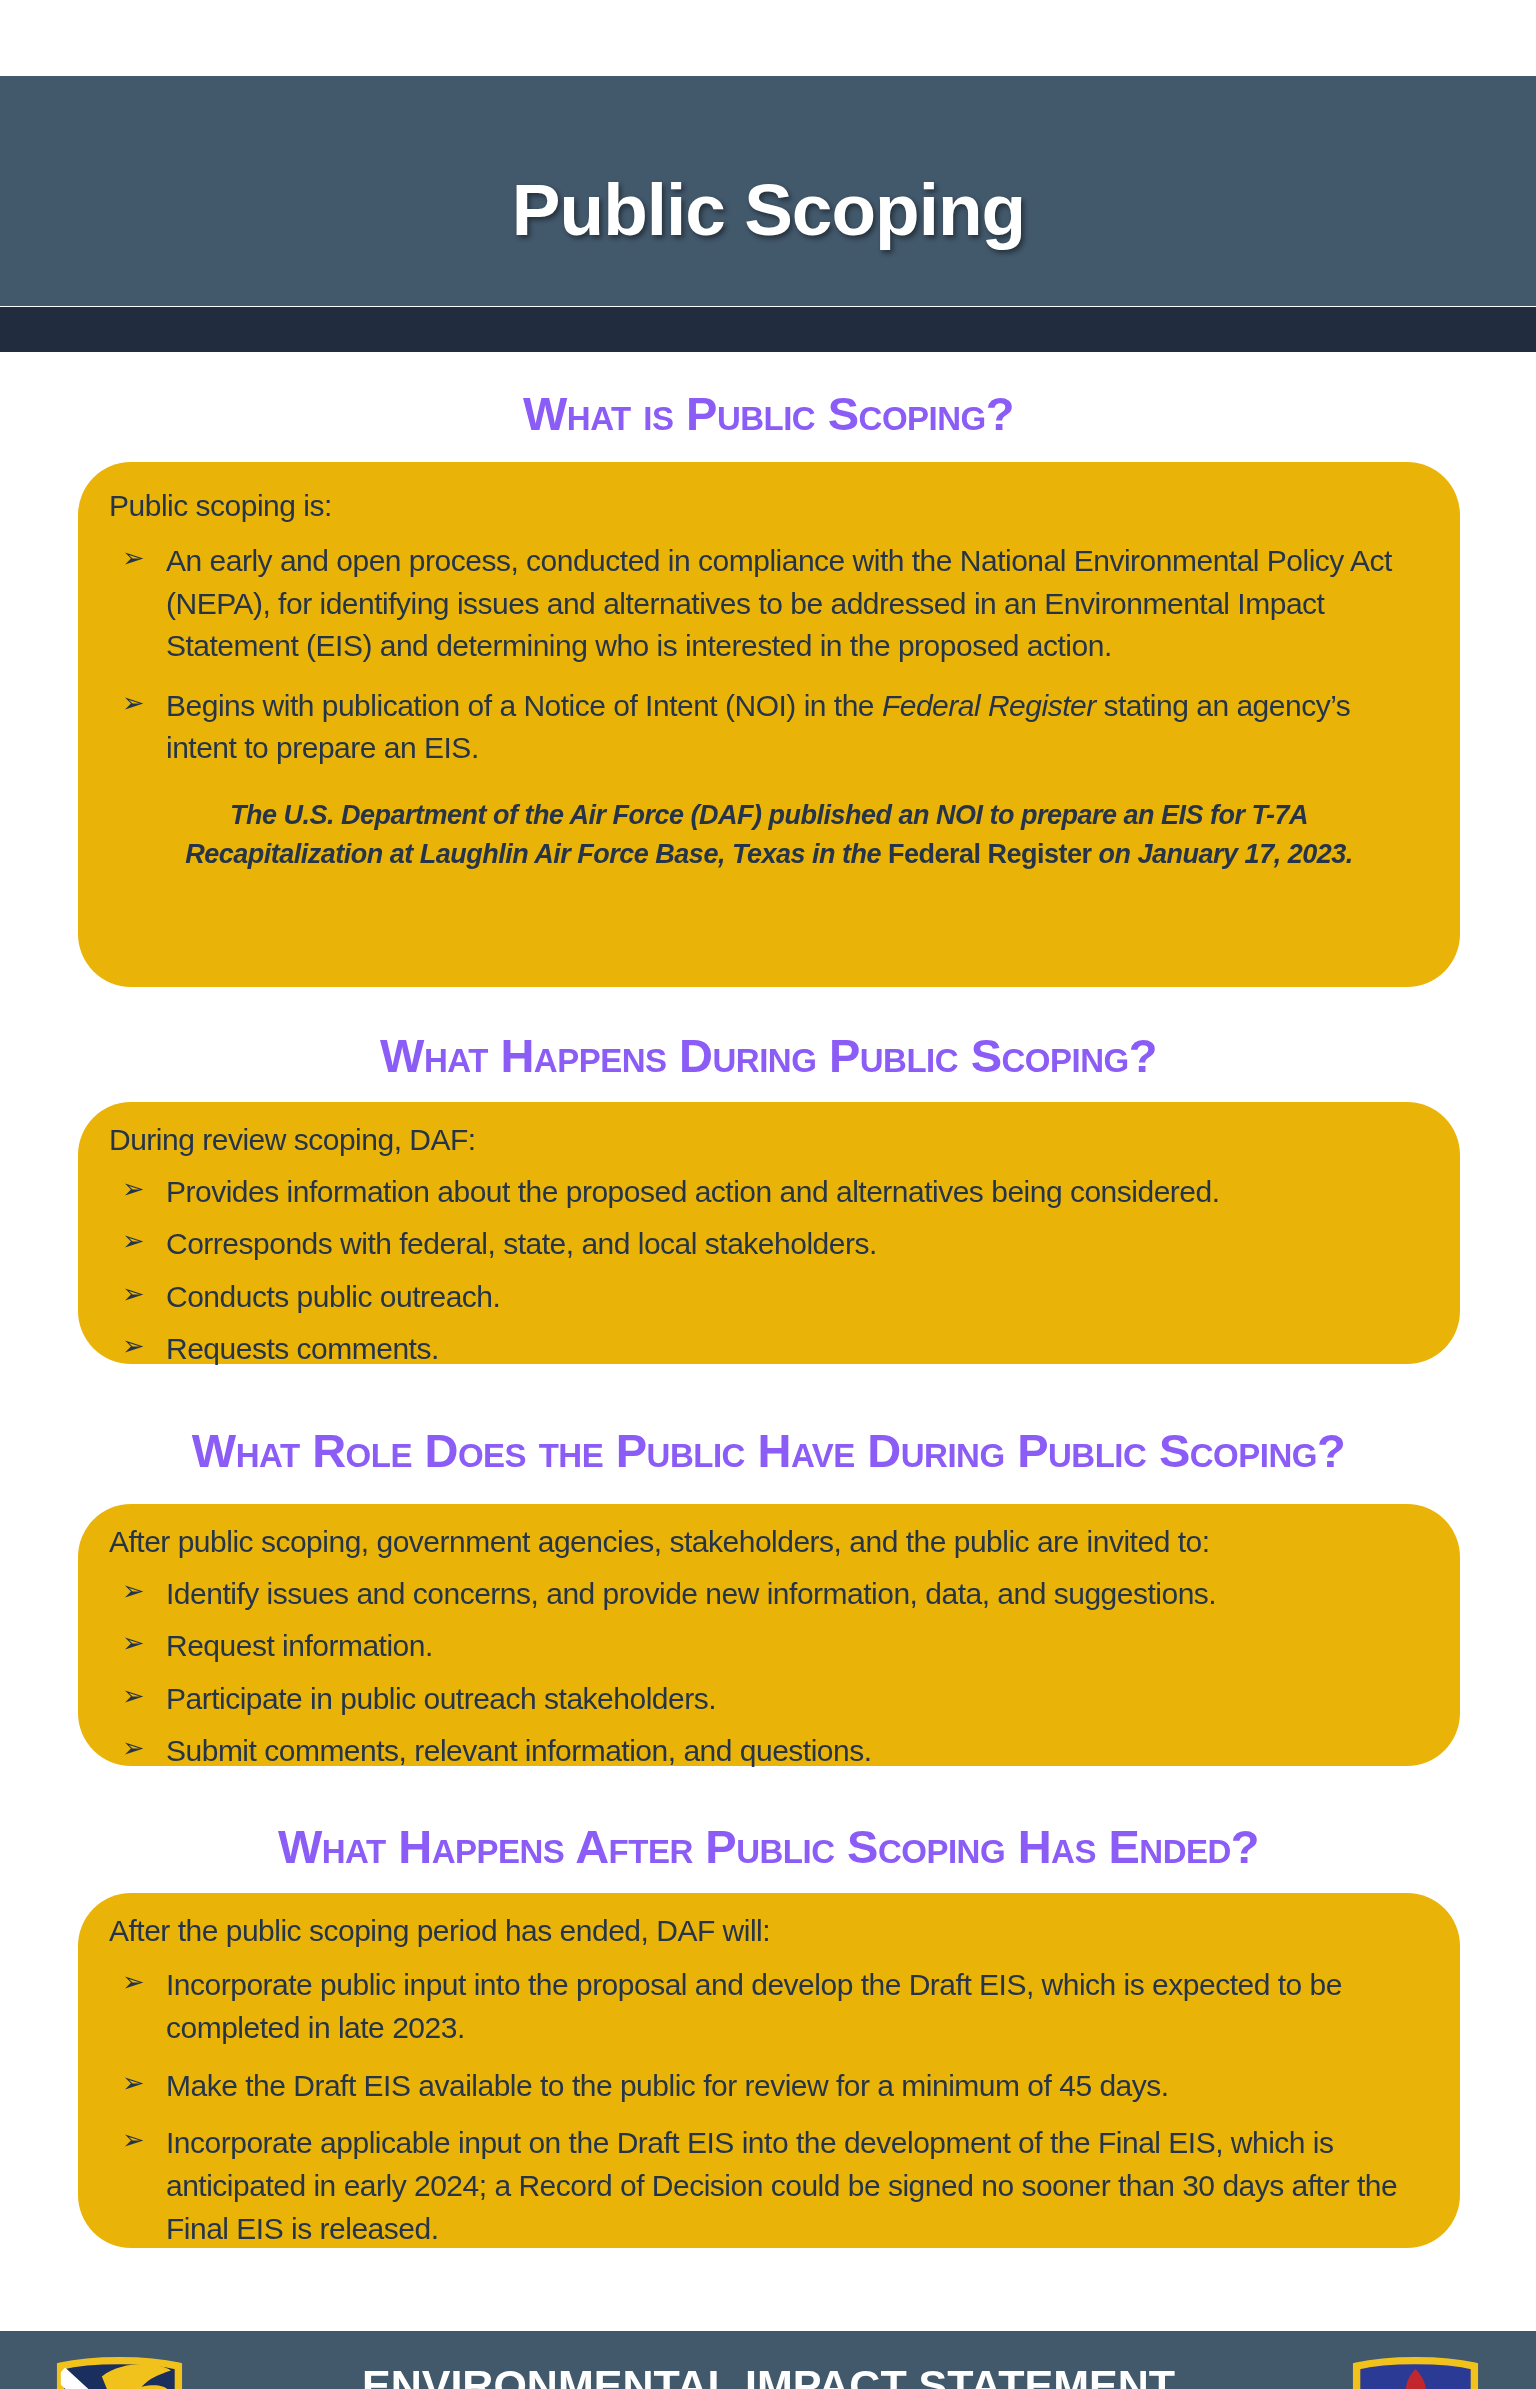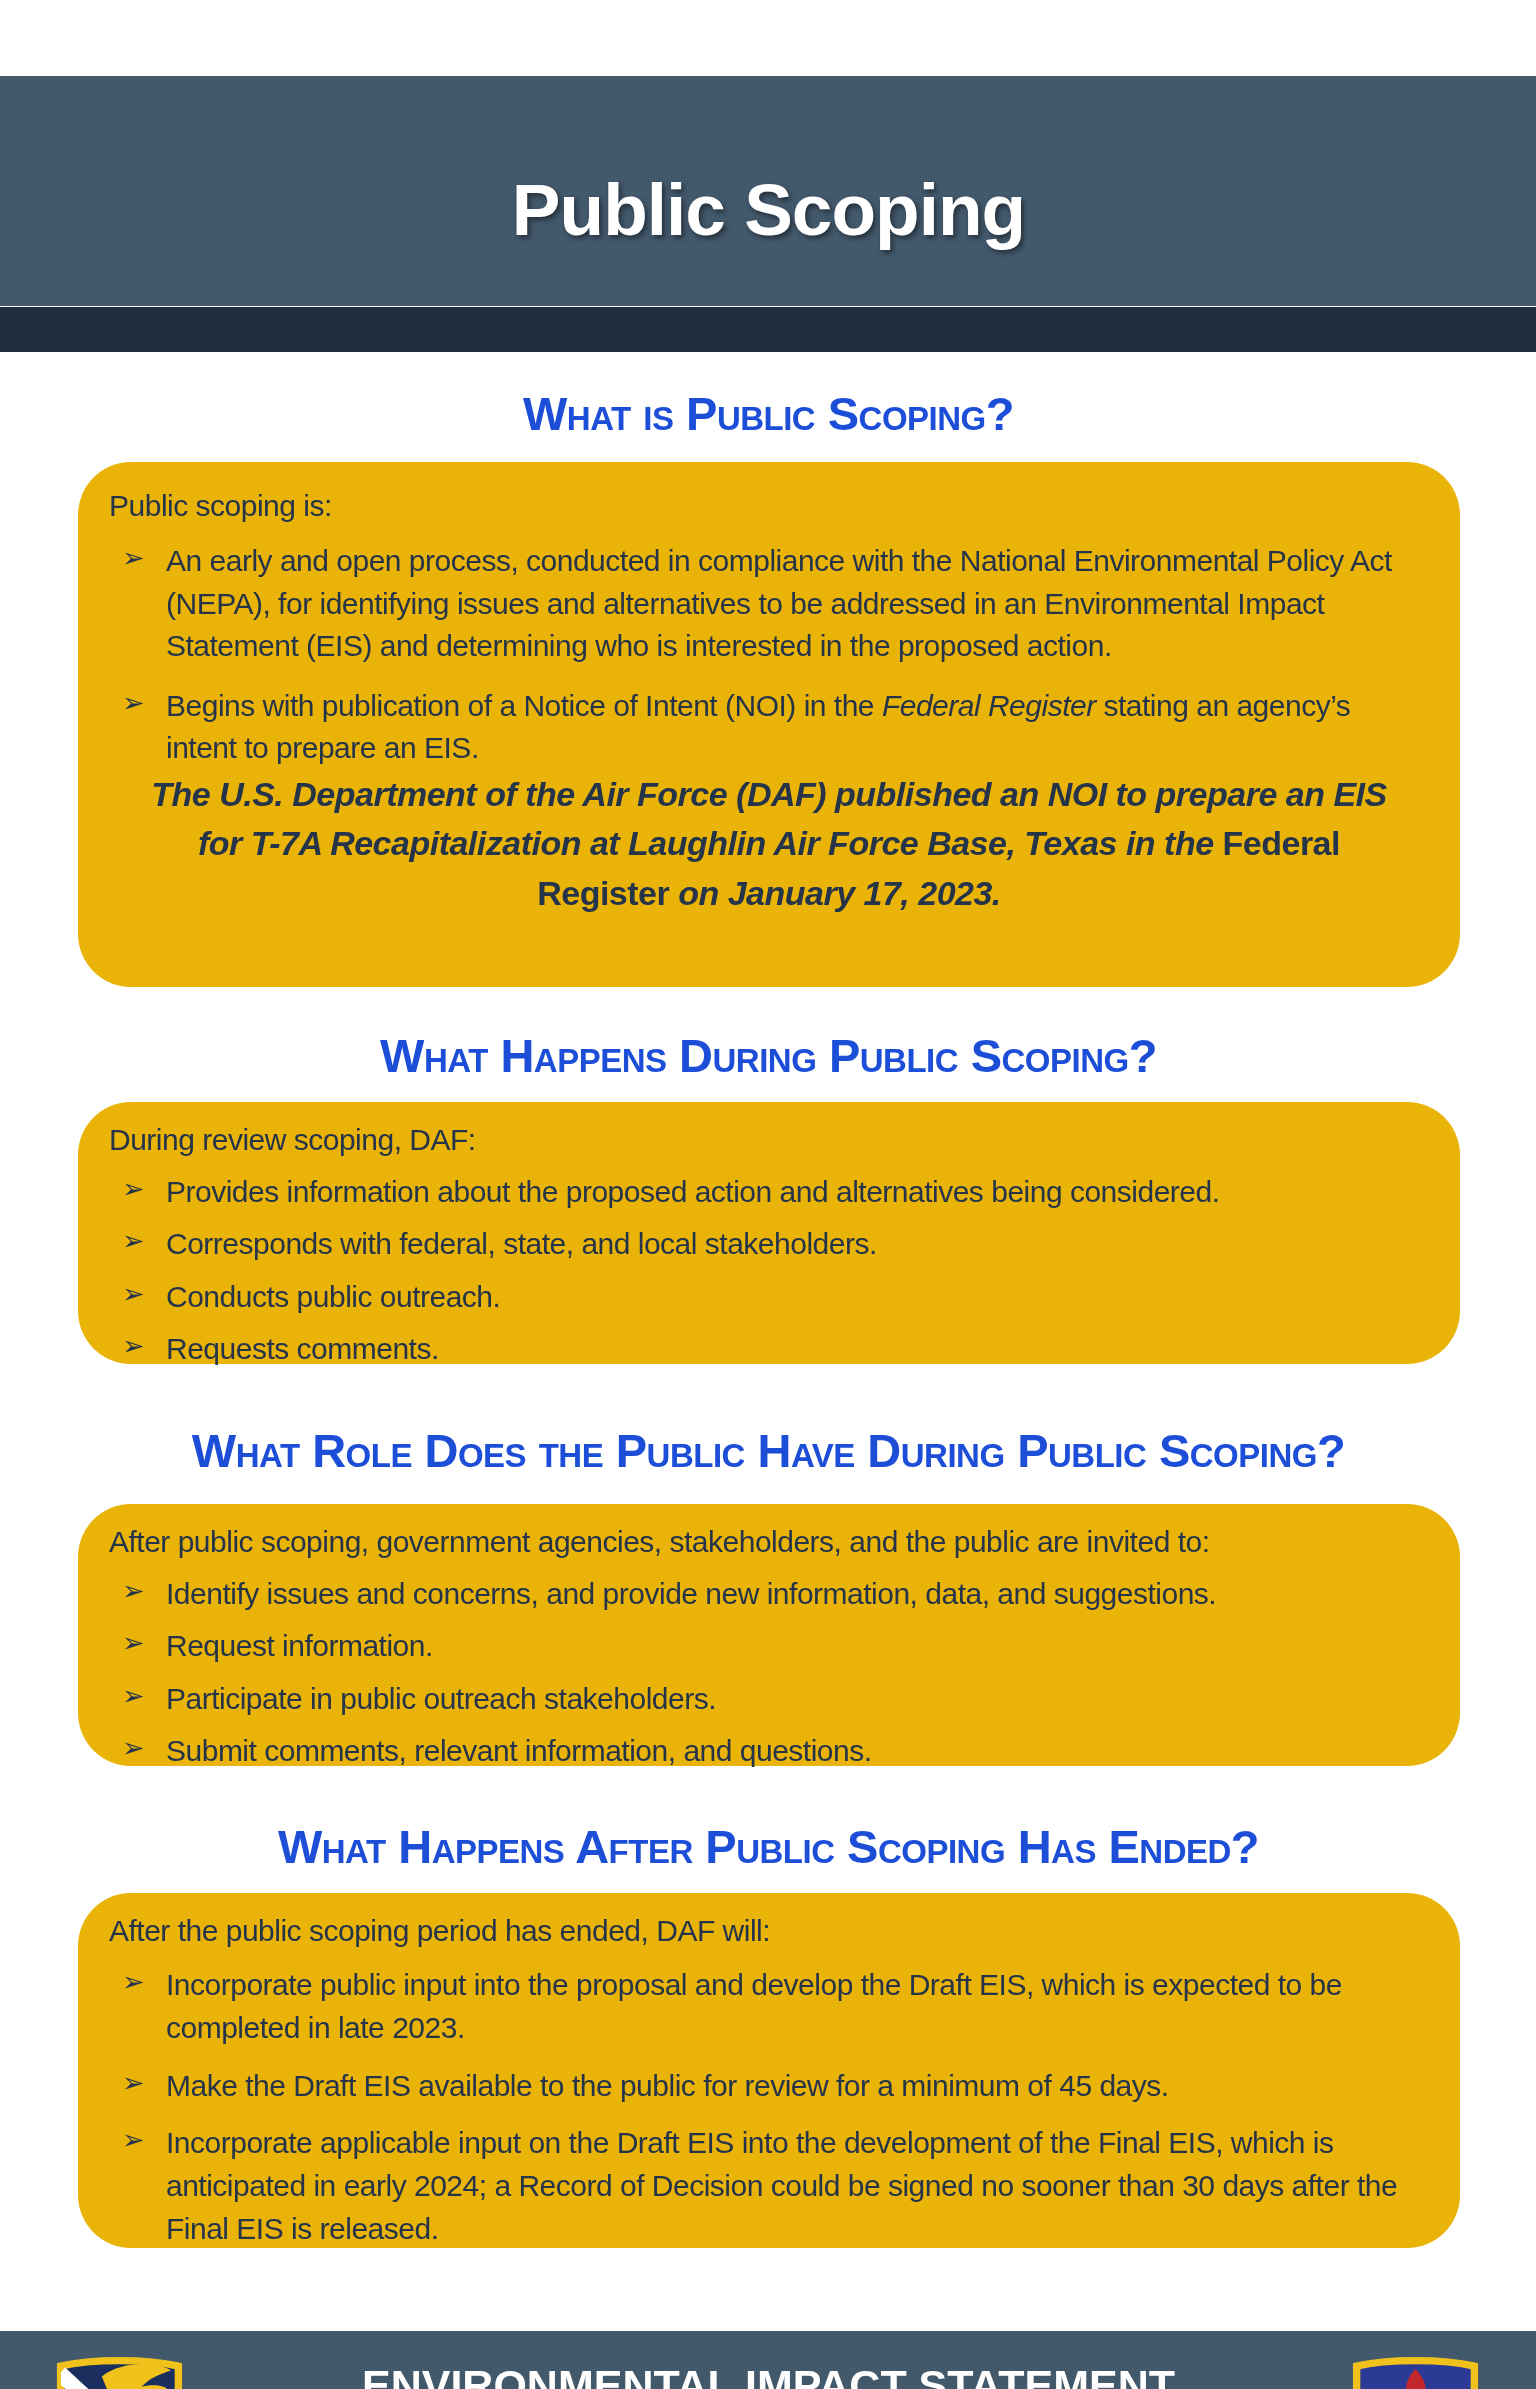--- a/index.html
+++ b/index.html
@@ -7,31 +7,31 @@
         font-family:"Liberation Sans",sans-serif;}
 
   
   .title-band{position:absolute;left:0;top:76px;width:100%;height:230px;background:#42586b;
               display:flex;align-items:center;justify-content:center;}
   .page-title{color:#ffffff;font-size:73px;font-weight:bold;letter-spacing:-1px;
               text-shadow:2.4px 3.3px 4.8px rgba(0,0,0,0.45);margin-top:36px;}
   .navy-stripe{position:absolute;left:0;top:307px;width:100%;height:45px;background:#212c3e;}
 
   
-  .sec-heading{position:absolute;left:0;width:100%;text-align:center;color:#1d4ed8;
+  .sec-heading{position:absolute;left:0;width:100%;text-align:center;color:#8b5cf6;
                font-size:47px;font-weight:bold;font-variant:small-caps;letter-spacing:-0.5px;}
 
   
   .gray-box{position:absolute;left:78px;width:1382px;background:#eab308;border-radius:53px;
             color:#253449;font-size:30px;line-height:1.42;letter-spacing:-0.5px;}
   .box-intro{padding:23px 57px 0 31px;}
   .bullets{margin:12.4px 57px 0 44px;}
   .bullet{position:relative;padding-left:44px;margin-top:12.4px;}
   .bullet .glyph{position:absolute;left:0;top:-1px;font-size:27px;color:#253449;}
-  .center-para{padding:0 72px;text-align:center;font-size:34px;font-weight:bold;
+  .center-para{margin-top:26px;padding:0 72px;text-align:center;font-size:27px;font-weight:bold;
                font-style:italic;line-height:1.45;letter-spacing:-0.5px;}
   .run-upright{font-style:normal;}
   .run-italic{font-style:italic;}
   .run-normal{font-style:normal;}
 
   
   .footer-band{position:absolute;left:0;top:2331px;width:100%;height:200px;background:#42586b;}
   .footer-line1{position:absolute;left:0;top:30px;width:100%;text-align:center;color:#ffffff;
                 font-size:43px;font-weight:bold;letter-spacing:0;}
   .emblem{position:absolute;top:13.4px;width:149px;height:184px;}

